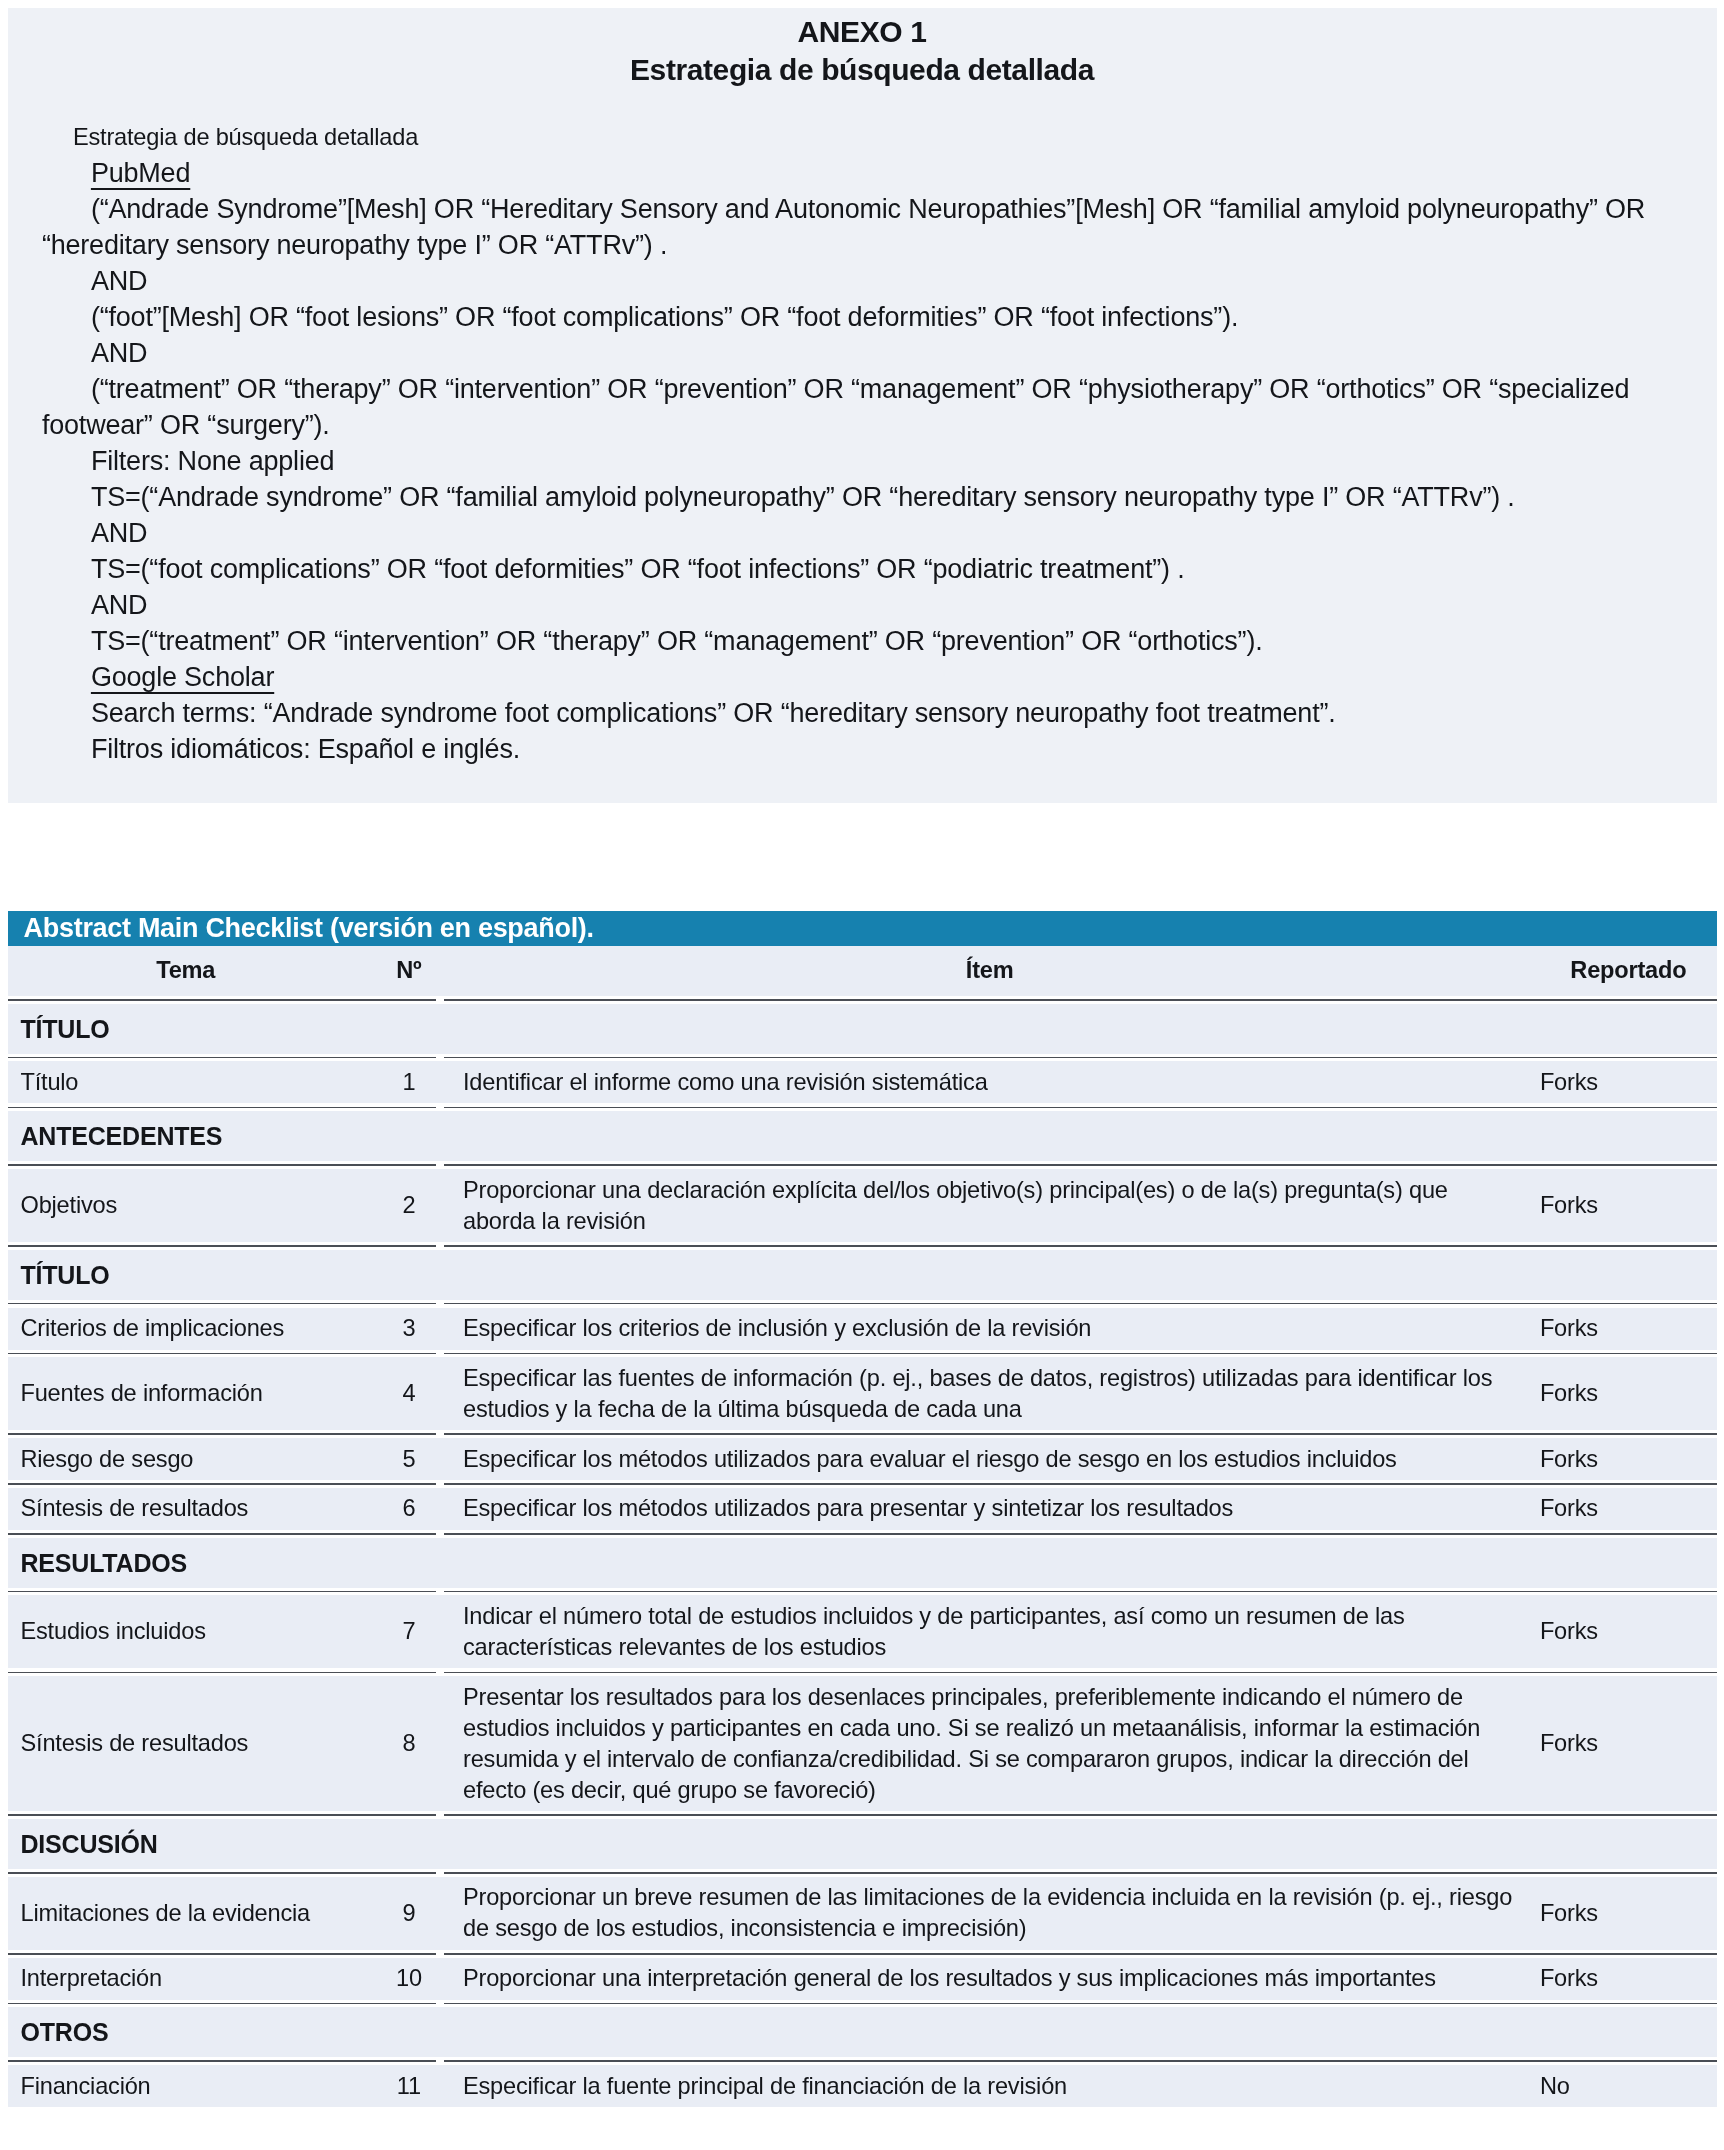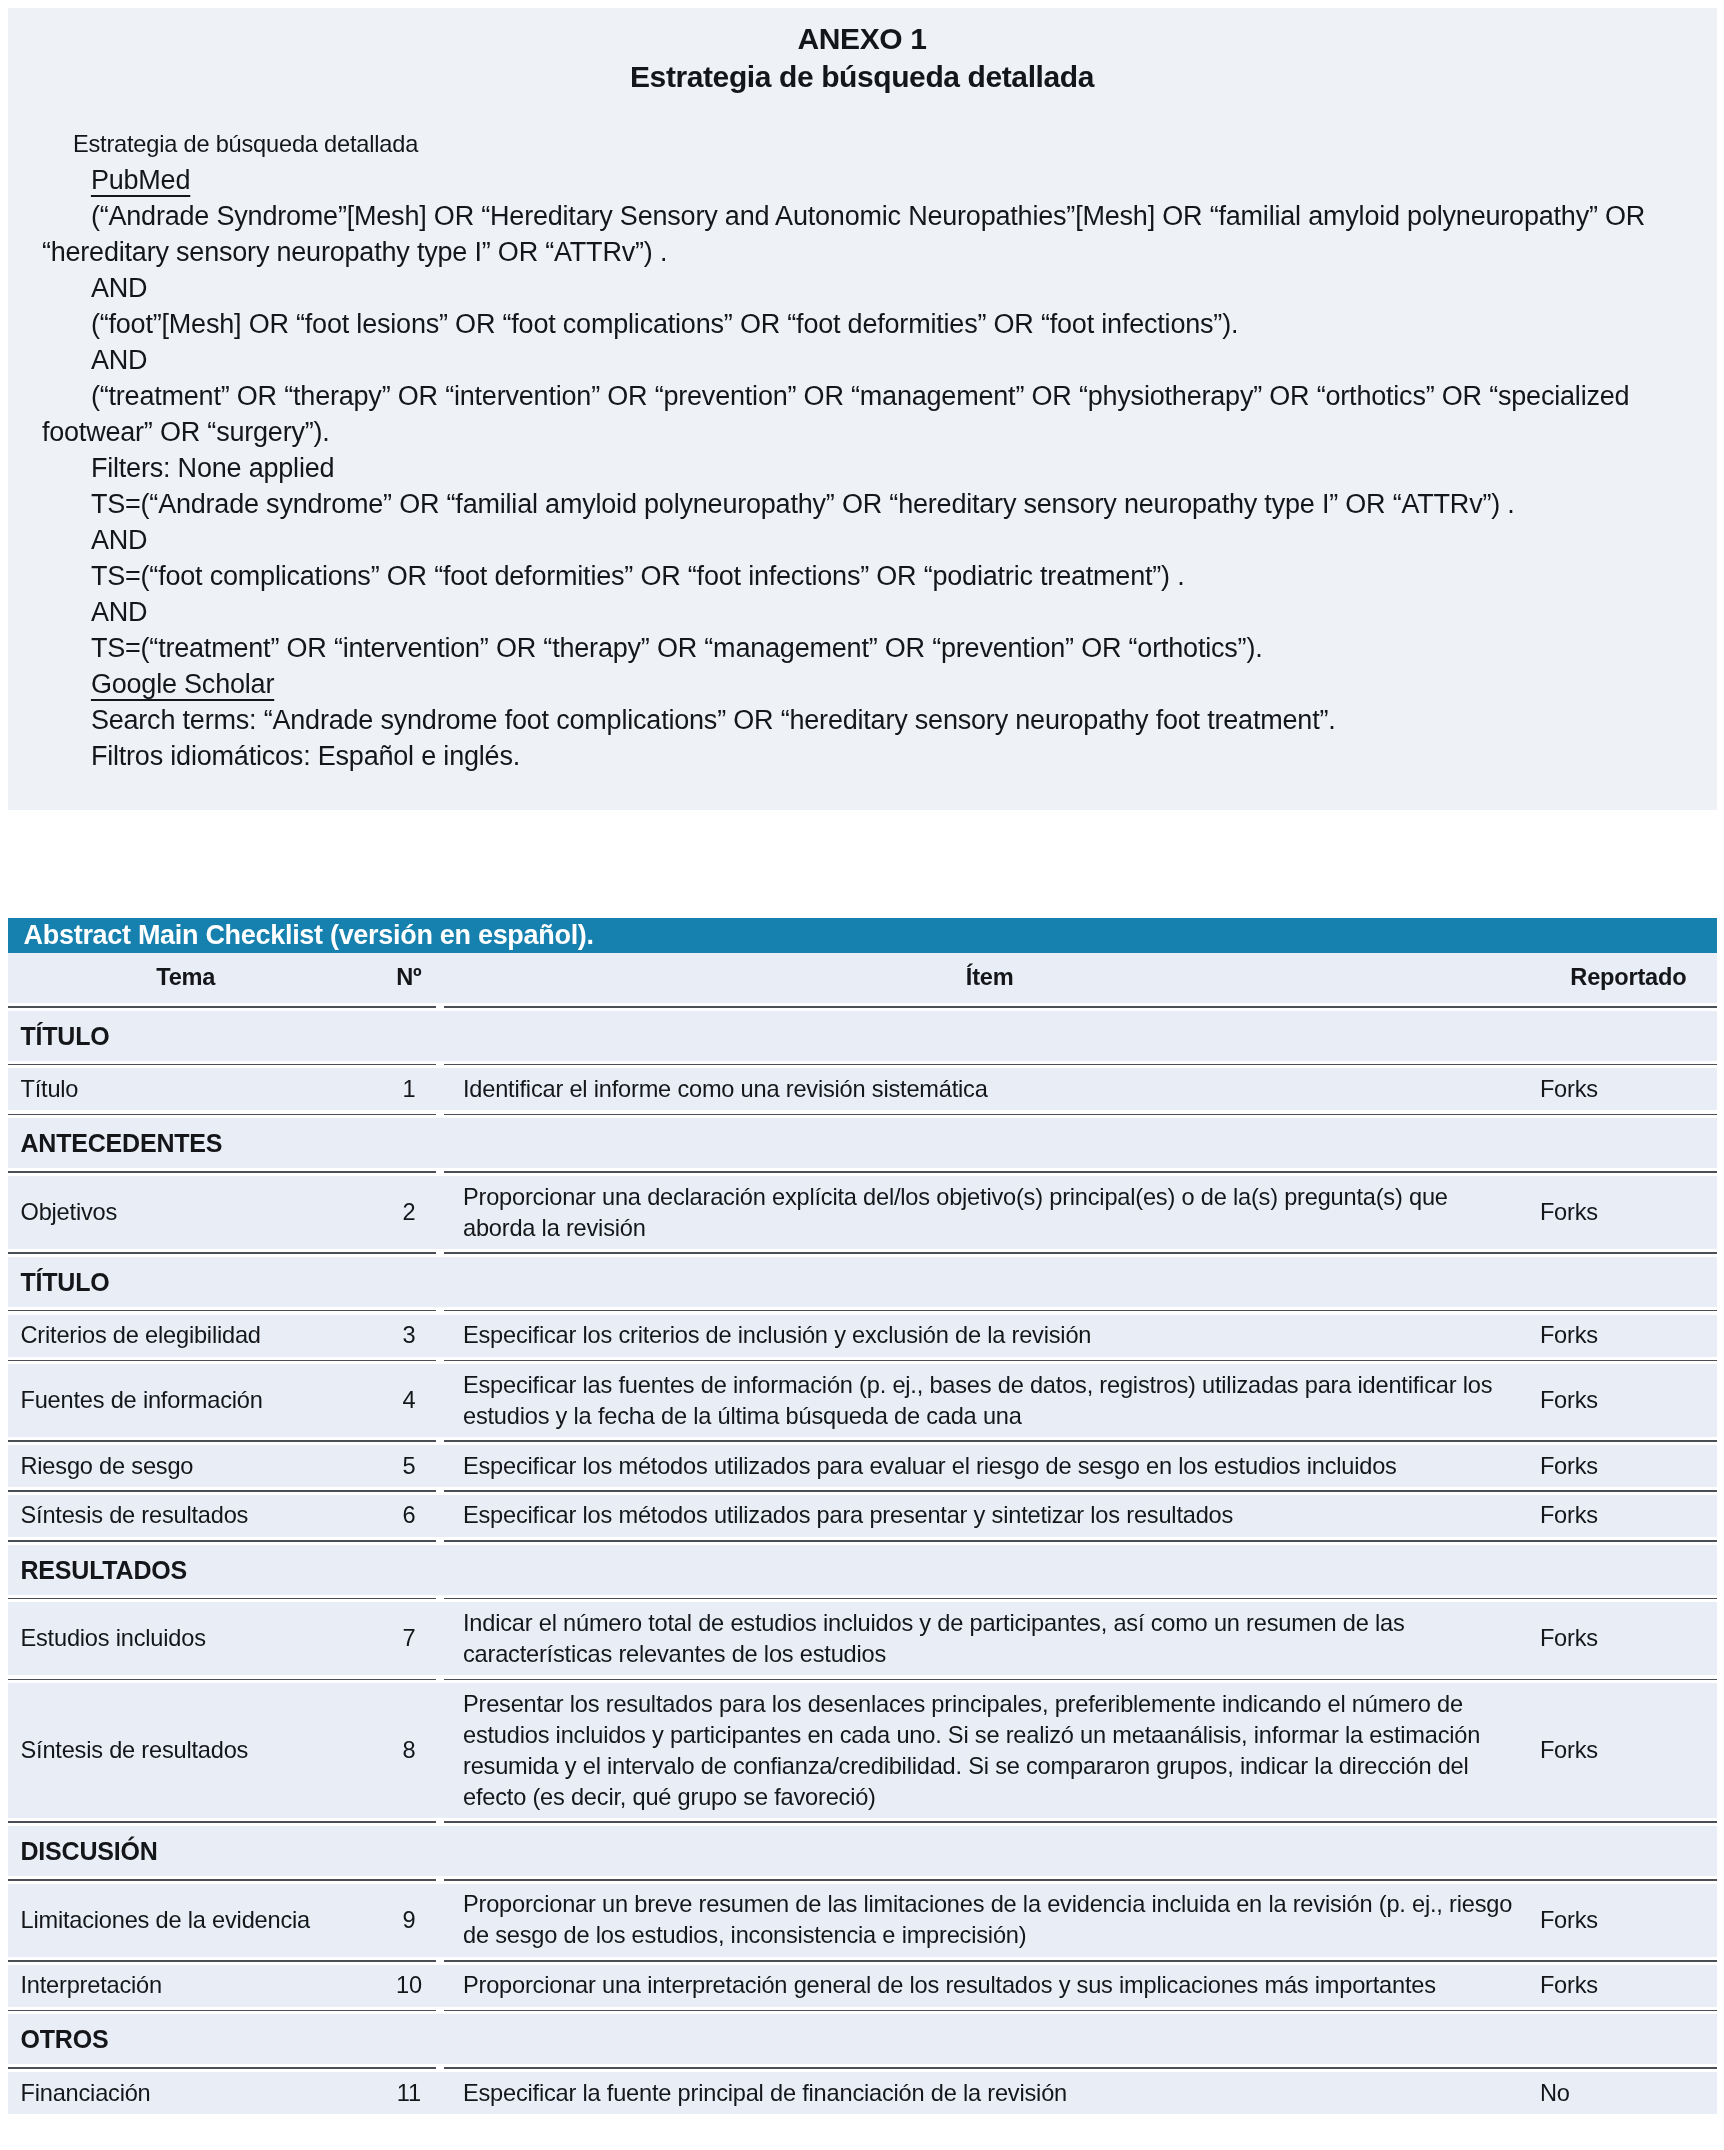--- a/index.html
+++ b/index.html
@@ -14,21 +14,21 @@
     box-sizing: border-box;
     padding: 7.9px 7.9px 4.7px 7.9px;
     background: #ffffff;
     letter-spacing: -0.2px;
   }
 
   
   .anexo-box {
     background: #eef1f6;
     box-sizing: border-box;
-    padding: 12px 35px 36px 34px;
+    padding: 5px 35px 36px 34px;
   }
   .anexo-title, .anexo-subtitle {
     margin: 0;
     text-align: center;
     font-weight: bold;
     font-size: 30px;
     line-height: 38px;
     letter-spacing: -0.4px;
   }
   .anexo-body { margin-top: 30px; }
@@ -159,21 +159,21 @@
         <div class="row">
           <div class="cell c-tema">Objetivos</div>
           <div class="cell c-num">2</div>
           <div class="cell c-item">Proporcionar una declaración explícita del/los objetivo(s) principal(es) o de la(s) pregunta(s) que aborda la revisión</div>
           <div class="cell c-rep">Forks</div>
         </div>
         <div class="rule"></div>
         <div class="section-row">TÍTULO</div>
         <div class="rule"></div>
         <div class="row">
-          <div class="cell c-tema">Criterios de elegibilidad</div>
+          <div class="cell c-tema">Criterios de implicaciones</div>
           <div class="cell c-num">3</div>
           <div class="cell c-item">Especificar los criterios de inclusión y exclusión de la revisión</div>
           <div class="cell c-rep">Forks</div>
         </div>
         <div class="rule"></div>
         <div class="row">
           <div class="cell c-tema">Fuentes de información</div>
           <div class="cell c-num">4</div>
           <div class="cell c-item">Especificar las fuentes de información (p. ej., bases de datos, registros) utilizadas para identificar los estudios y la fecha de la última búsqueda de cada una</div>
           <div class="cell c-rep">Forks</div>

